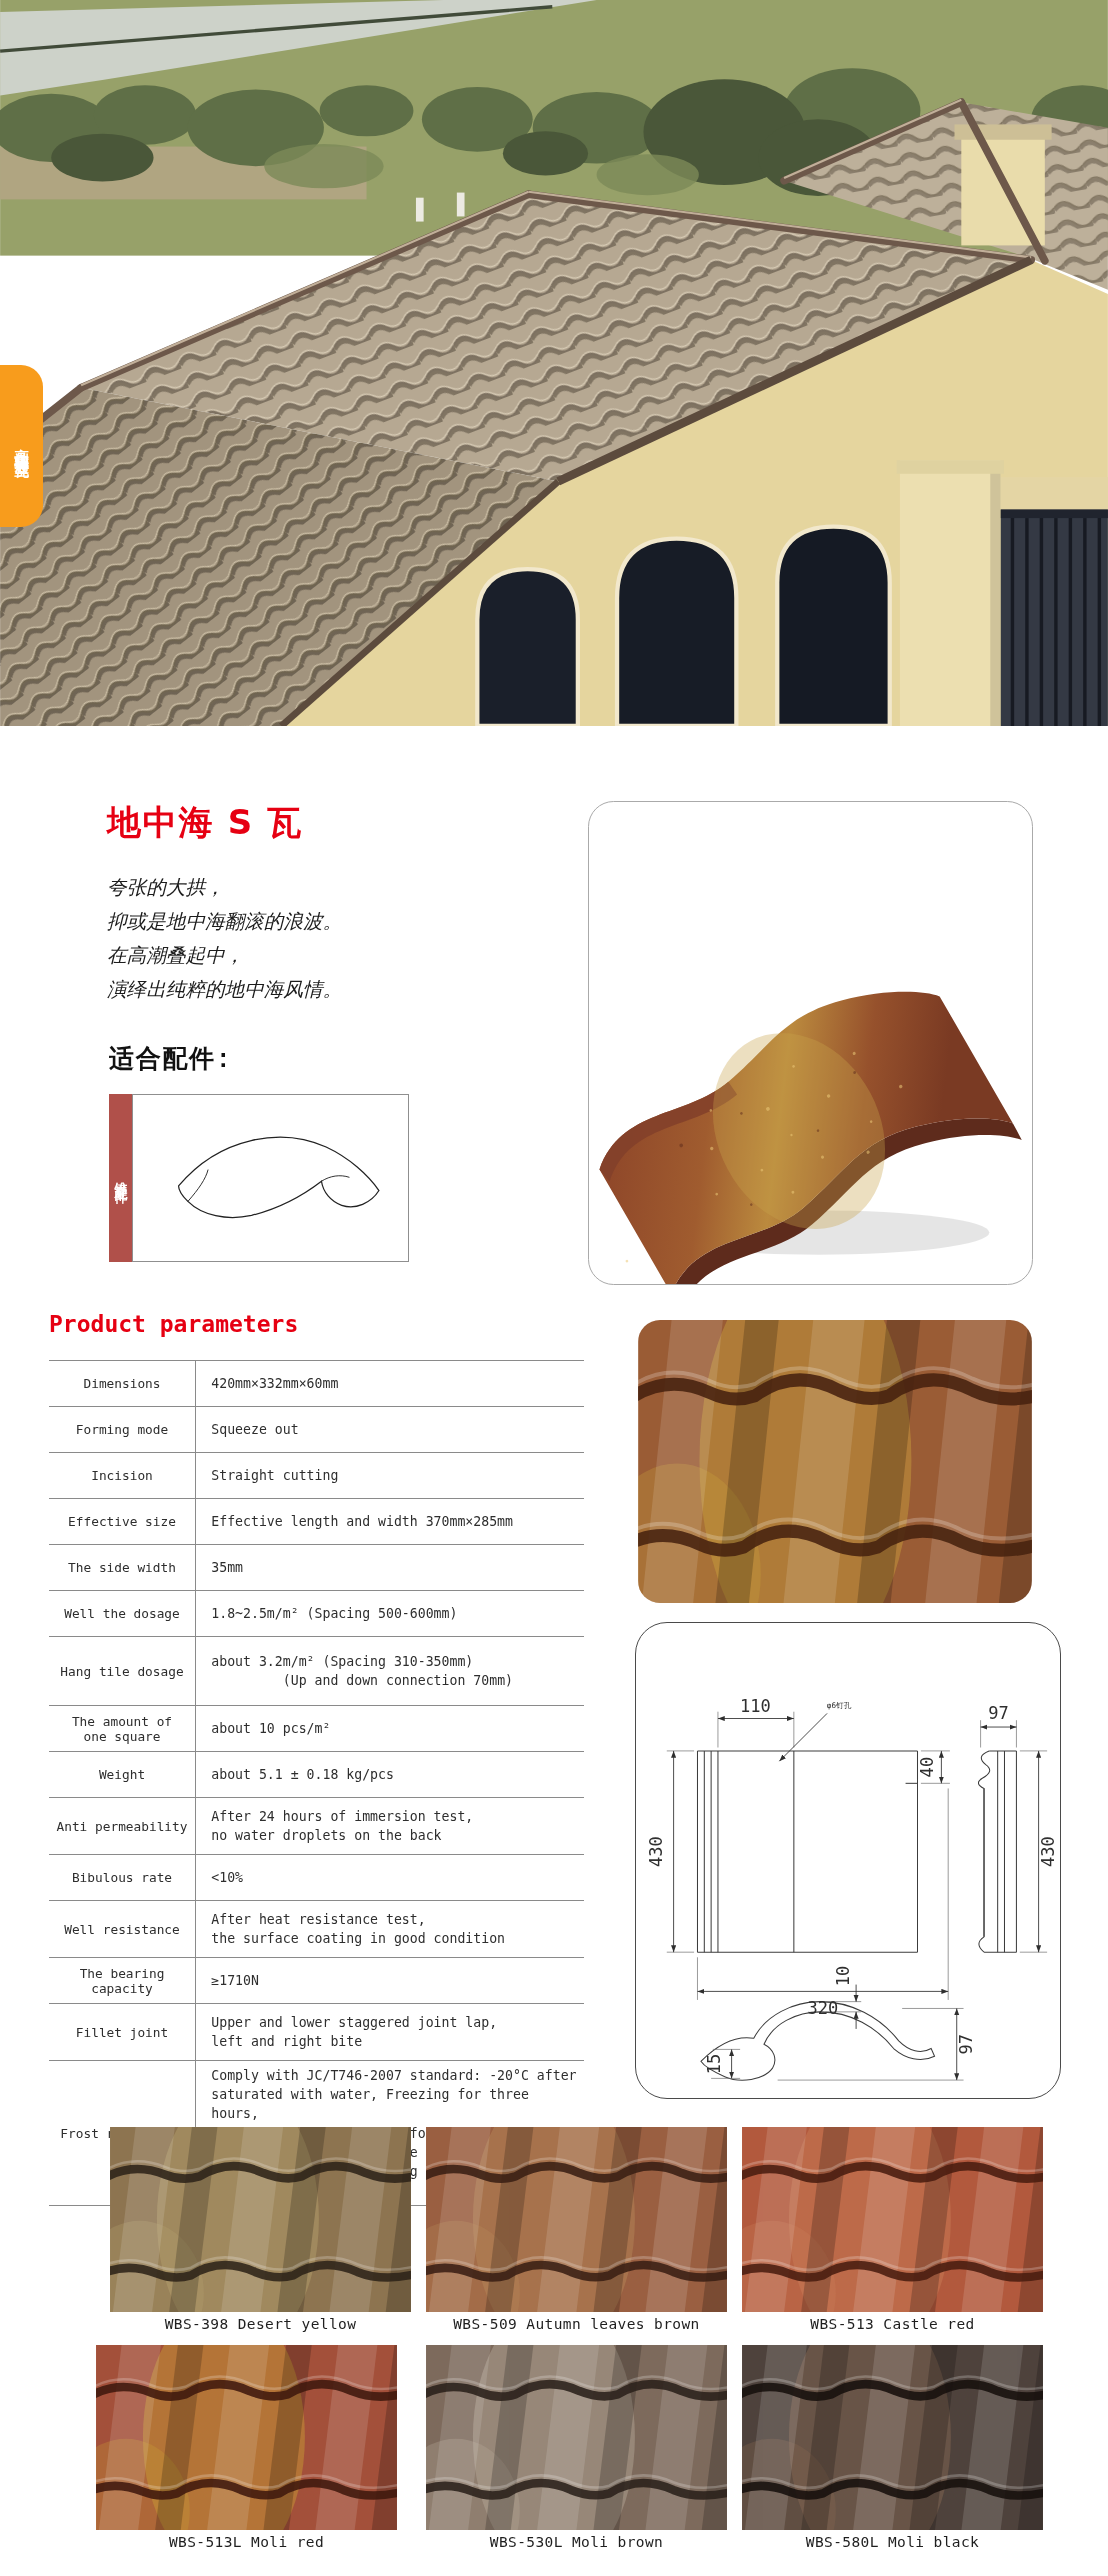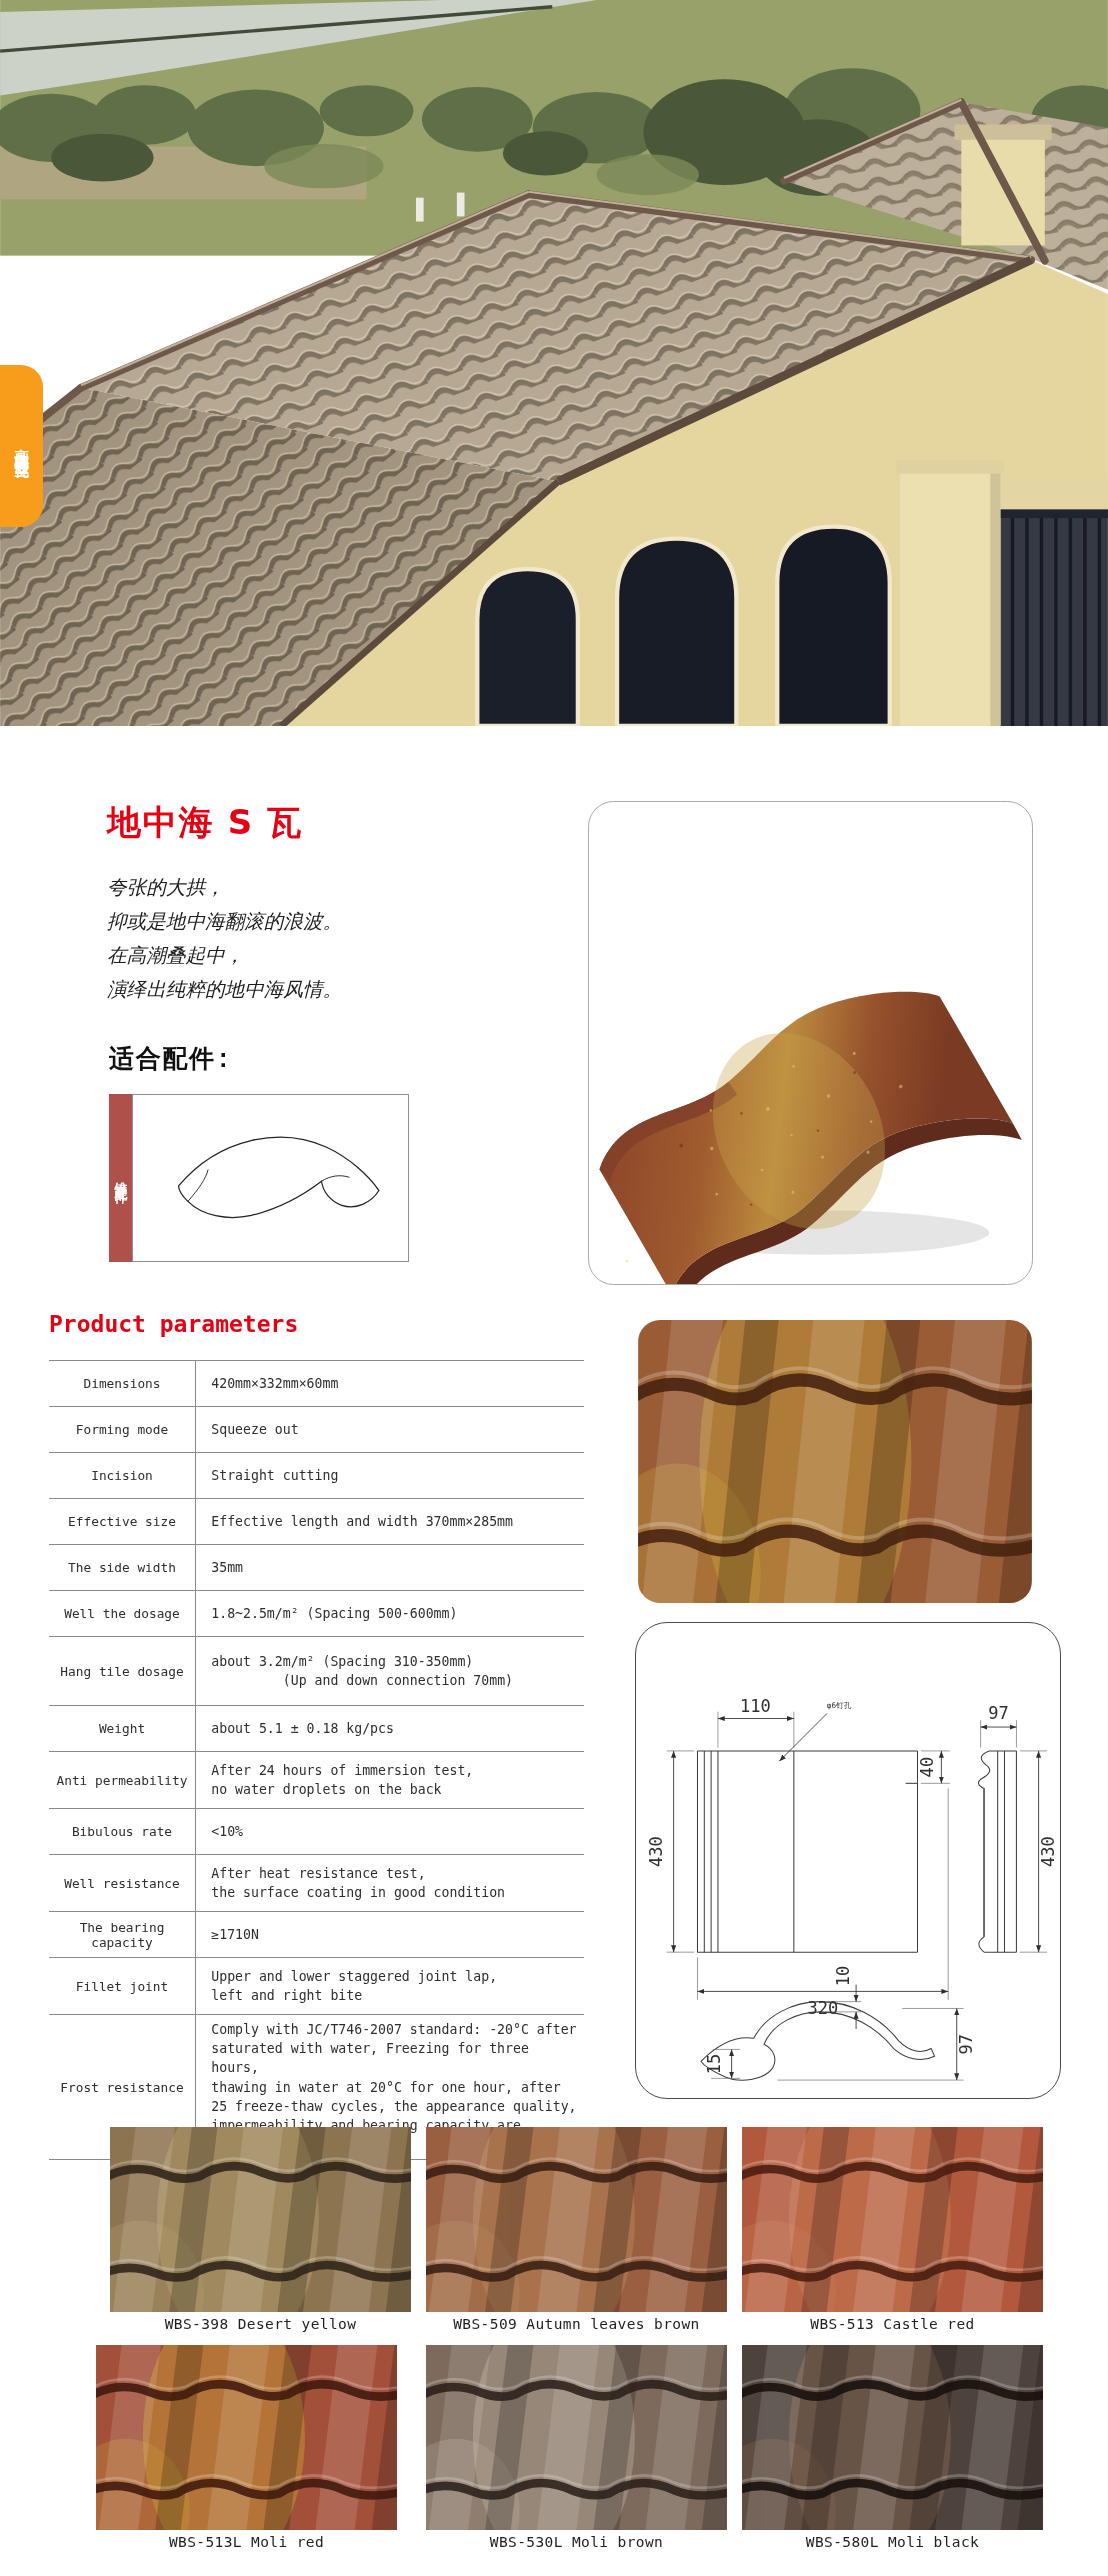--- a/index.html
+++ b/index.html
@@ -301,20 +301,25 @@
     <div class="prow h1">
         <div class="pl">Well the dosage</div>
         <div class="pv">1.8~2.5m/m² (Spacing 500-600mm)</div>
       </div>
     <div class="prow h3">
         <div class="pl">Hang tile dosage</div>
         <div class="pv">about 3.2m/m² (Spacing 310-350mm)
          (Up and down connection 70mm)</div>
       </div>
     <div class="prow h1">
+        <div class="pl">The amount of
+one square</div>
+        <div class="pv">about 10 pcs/m²</div>
+      </div>
+    <div class="prow h1">
         <div class="pl">Weight</div>
         <div class="pv">about 5.1 ± 0.18 kg/pcs</div>
       </div>
     <div class="prow h2">
         <div class="pl">Anti permeability</div>
         <div class="pv">After 24 hours of immersion test,
 no water droplets on the back</div>
       </div>
     <div class="prow h1">
         <div class="pl">Bibulous rate</div>

